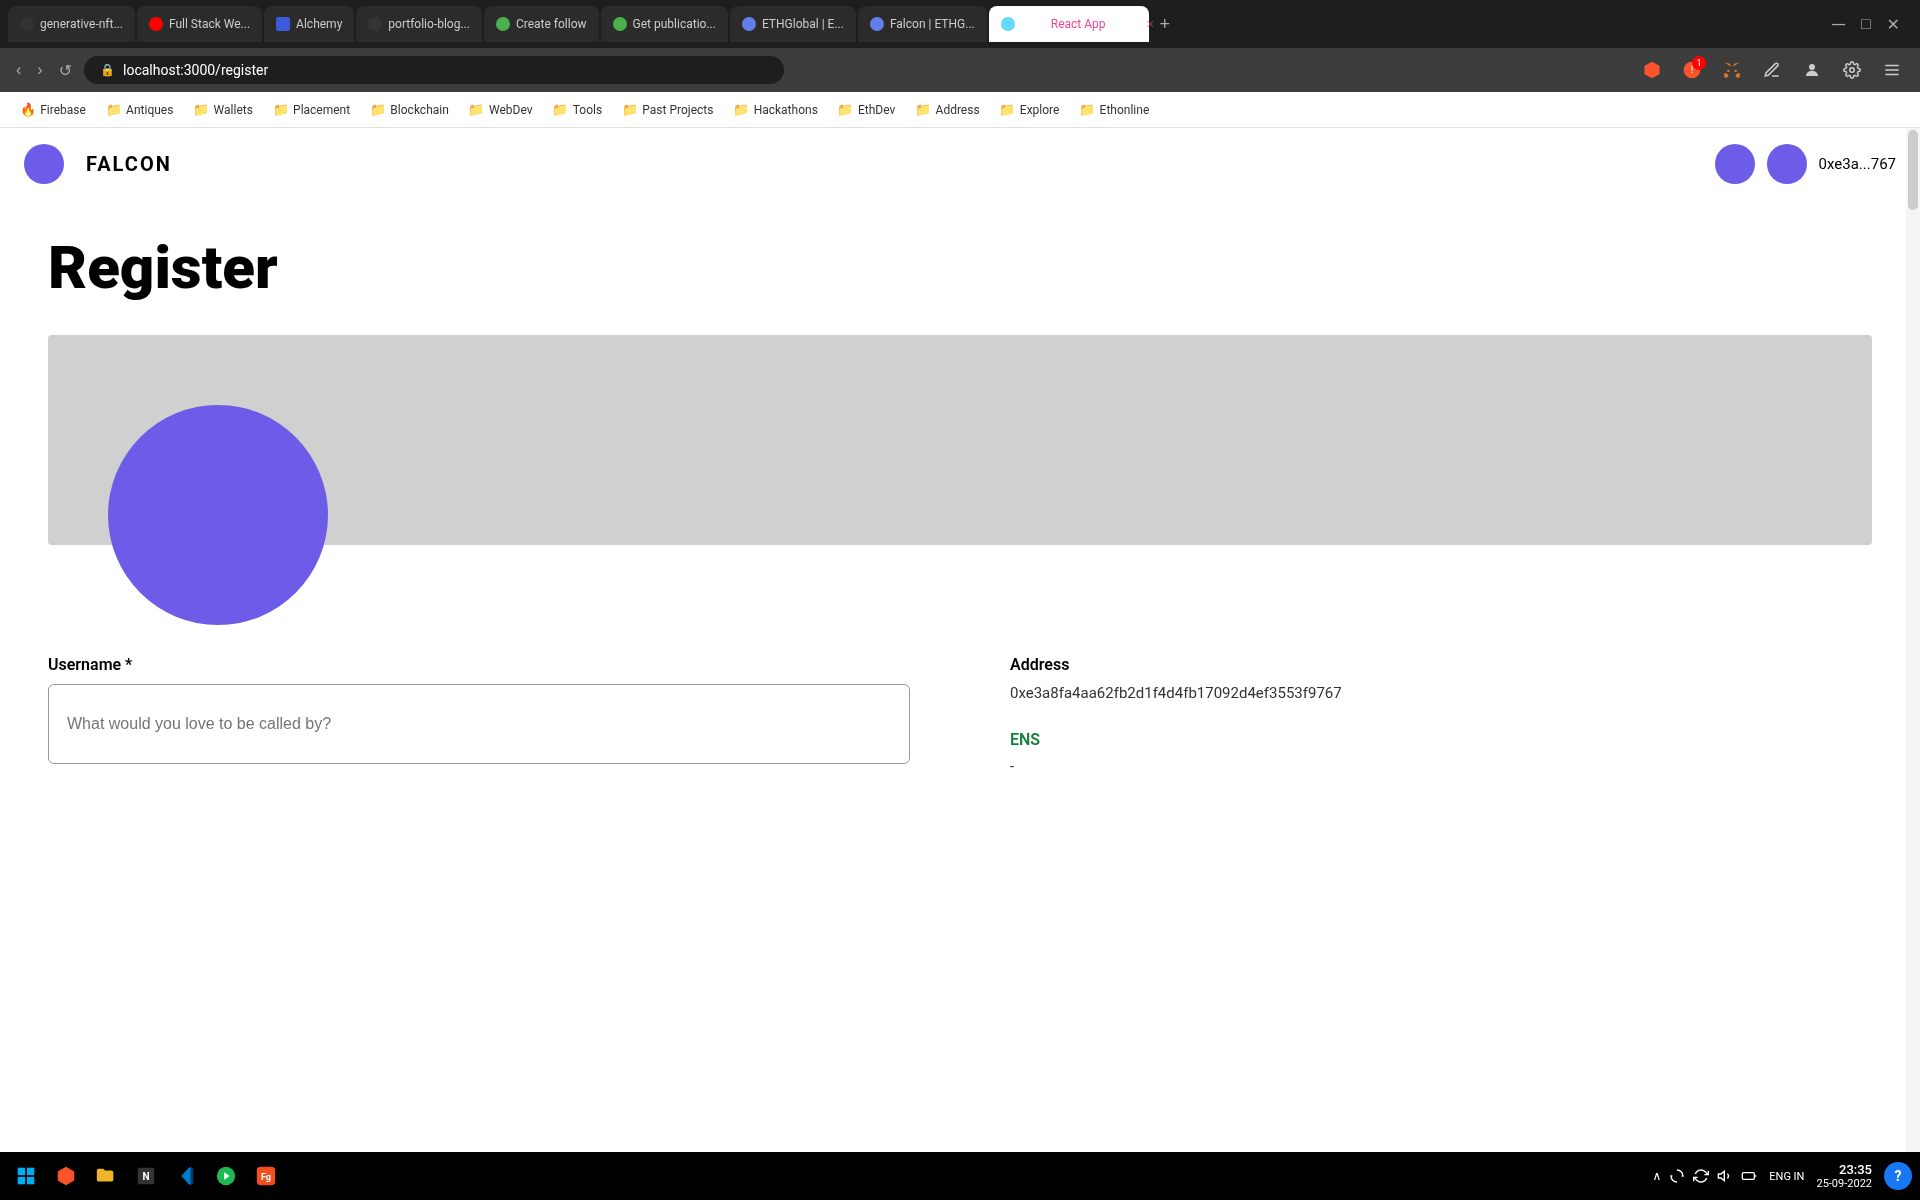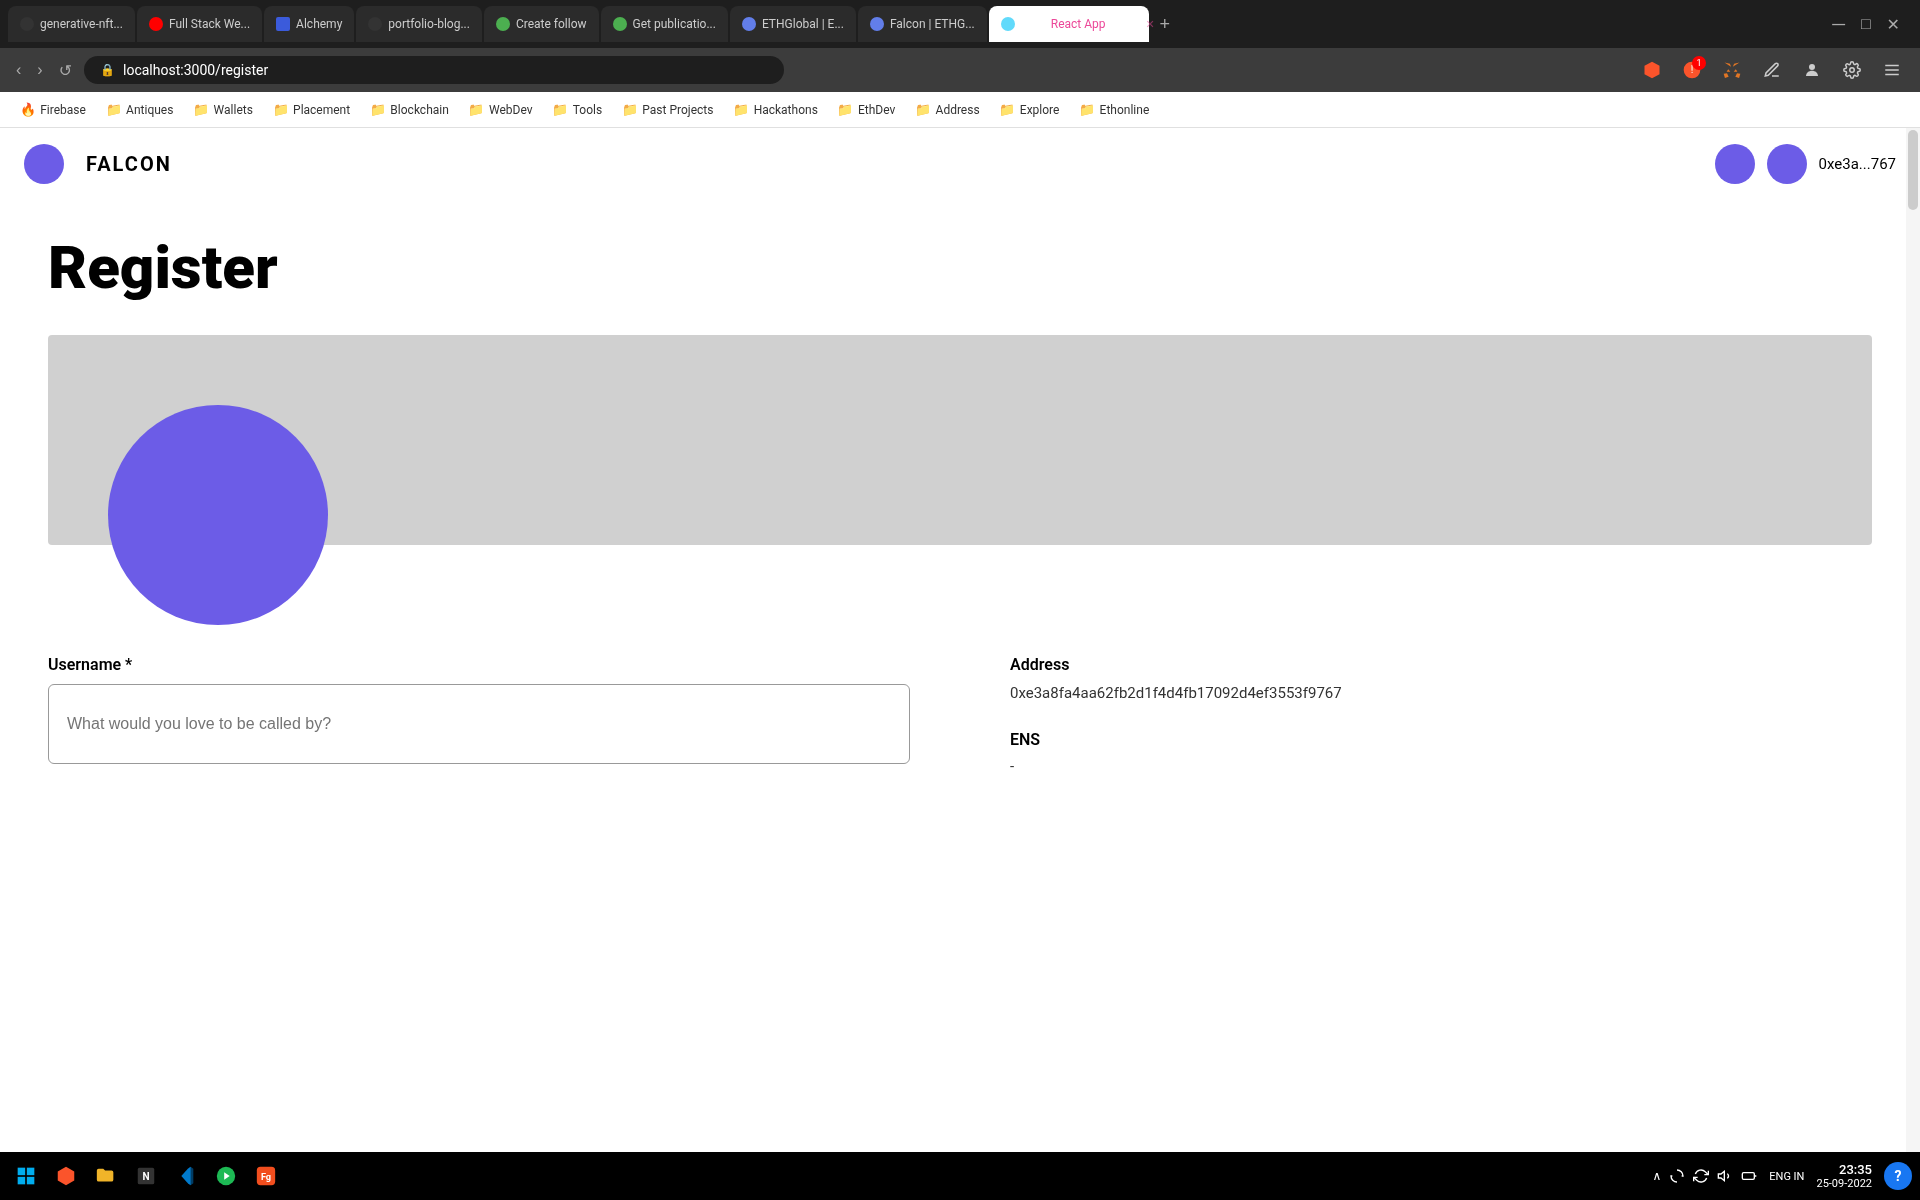--- a/index.html
+++ b/index.html
@@ -48,21 +48,21 @@
     .profile-section { position: relative; margin-bottom: 48px; }
     .cover-photo { width: 100%; height: 210px; background: #d0d0d0; border-radius: 4px; }
     .profile-avatar-large { width: 220px; height: 220px; background: #6c5ce7; border-radius: 50%; position: absolute; bottom: -80px; left: 60px; }
 
     
     .form-section { margin-top: 110px; display: grid; grid-template-columns: 1fr 1fr; gap: 0 100px; }
     .form-group { margin-bottom: 28px; }
     .form-label { font-size: 16px; font-weight: 600; color: #000; margin-bottom: 10px; display: block; }
     .form-input { width: 100%; padding: 30px 18px; border: 1.5px solid #999; border-radius: 6px; font-size: 16px; color: #999; outline: none; }
     .address-value { font-size: 15px; color: #333; margin-top: 8px; word-break: break-all; }
-    .ens-label { font-size: 16px; font-weight: 600; color: #000000; margin-bottom: 8px; display: block; }
+    .ens-label { font-size: 16px; font-weight: 600; color: #15803d; margin-bottom: 8px; display: block; }
     .ens-value { font-size: 15px; color: #333; }
 
     
     .scrollbar { position: fixed; right: 0; top: 128px; bottom: 48px; width: 14px; background: #f5f5f5; }
     .scrollbar-thumb { width: 10px; margin: 2px; height: 80px; background: #ccc; border-radius: 5px; }
 
     
     .taskbar { position: fixed; bottom: 0; width: 1920px; height: 48px; background: #000; display: flex; align-items: center; padding: 0 8px; gap: 4px; z-index: 100; }
     .taskbar-start { width: 36px; height: 36px; display: flex; align-items: center; justify-content: center; cursor: pointer; }
     .taskbar-app { width: 36px; height: 36px; display: flex; align-items: center; justify-content: center; cursor: pointer; border-radius: 4px; }

